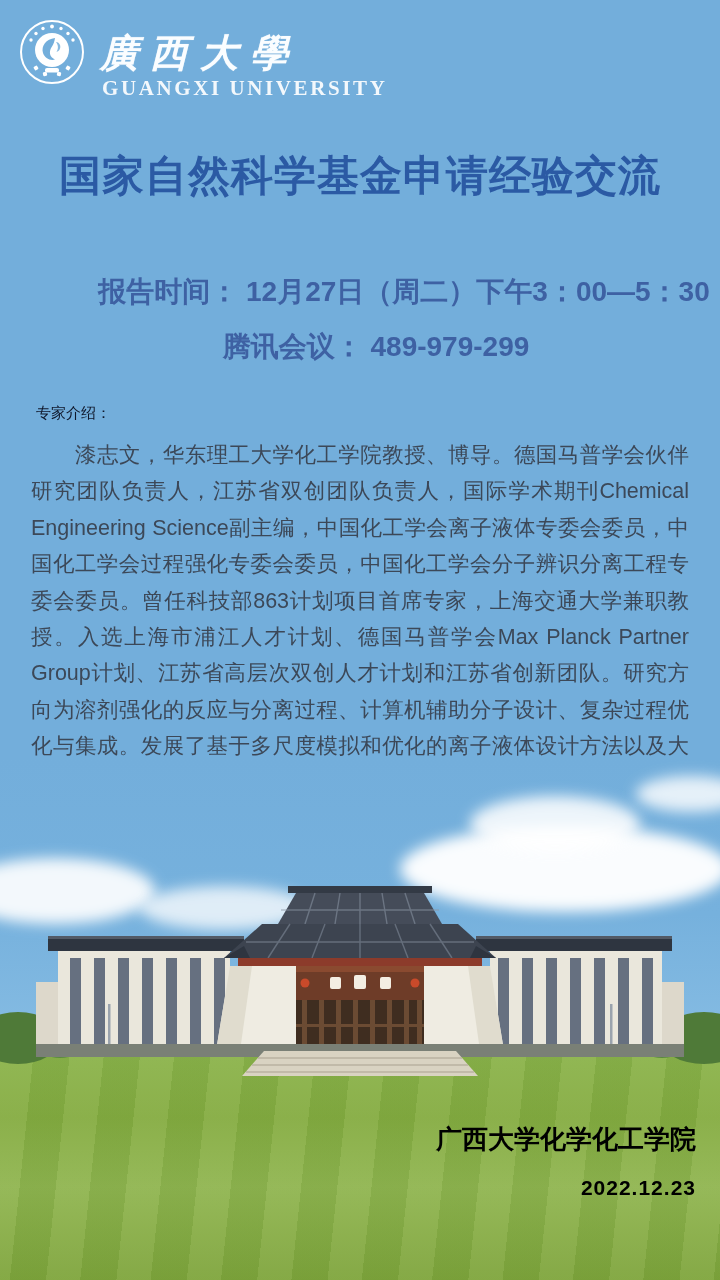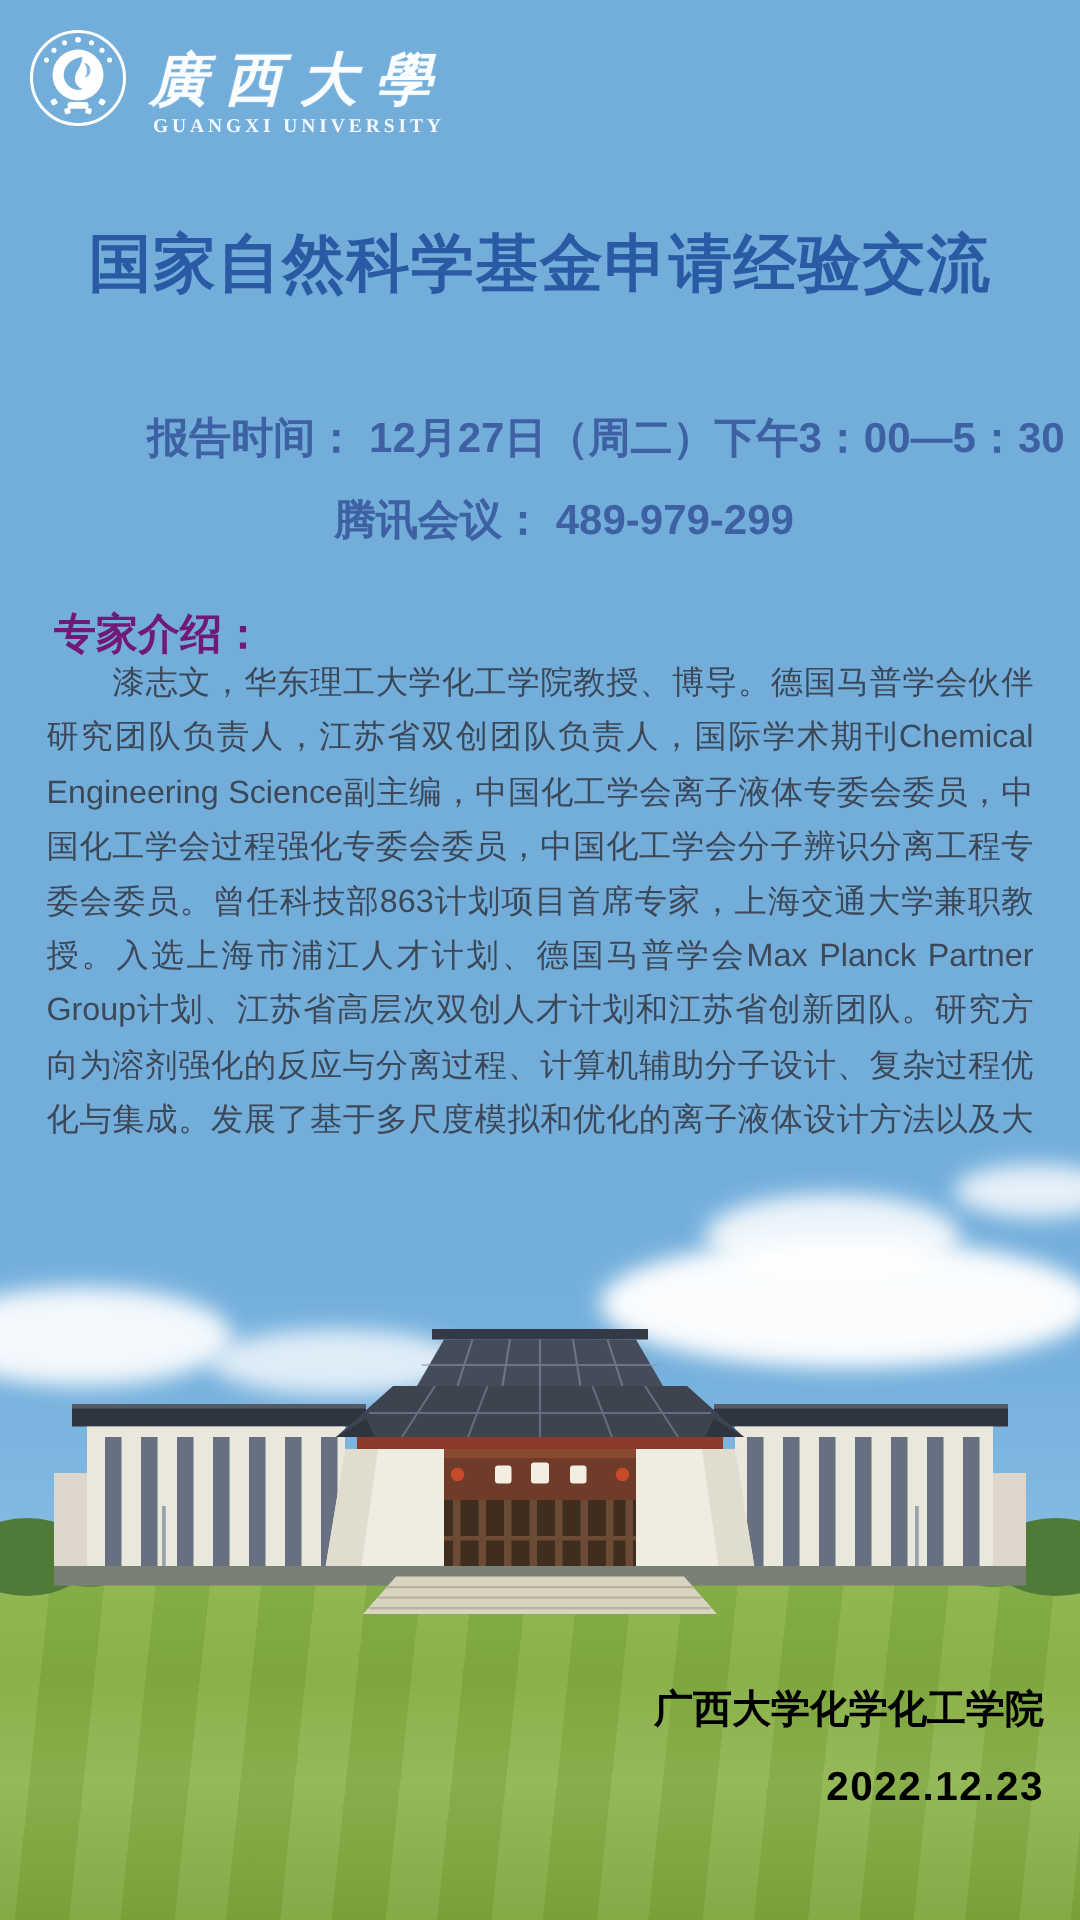--- a/index.html
+++ b/index.html
@@ -13,39 +13,39 @@
   .seal{position:absolute; top:4px; left:4px; width:68px; height:68px;}
   .logo-zh{
     position:absolute; left:86px; top:14px; width:240px;
     color:#FAFDFF; font-family:"Liberation Serif", serif;
     font-size:38px; font-style:italic; font-weight:bold; letter-spacing:12px;
     white-space:nowrap; text-shadow:0 0 1px rgba(255,255,255,.6);
   }
   .logo-en{
     position:absolute; left:88px; top:62px;
     color:#F3F8FC; font-family:"Liberation Serif", serif;
-    font-size:13px; font-weight:bold; letter-spacing:2.6px; white-space:nowrap;
+    font-size:21px; font-weight:bold; letter-spacing:2.6px; white-space:nowrap;
   }
   
   .title{
     position:absolute; top:148px; left:0; width:720px; text-align:center;
     font-size:42px; font-weight:bold; color:#2B5AA4; letter-spacing:1px;
   }
   .subline{
     position:absolute; left:0; width:720px; text-align:center;
     font-size:28px; font-weight:bold; color:#3E61A3;
   }
   .sub1{top:218px;}
   .sub2{top:273px;padding-left:44px;}
   .sub3{top:328px;padding-left:16px;}
   
   .bio-heading{
     position:absolute; top:404px; left:36px;
     font-family:"Liberation Serif", serif;
-    font-size:28px; font-weight:bold; color:#701a75;
+    font-size:15px; font-weight:normal; color:#0f172a;
   }
   .bio-text{
     position:absolute; top:437px; left:31px; width:658px;
     font-size:21.5px; line-height:36.4px; color:#3C4858;
     text-align:justify; text-indent:44px;
   }
   
   .photo{position:absolute; top:758px; left:0; width:720px; height:522px;}
   .sky{
     position:absolute; inset:0;
@@ -68,21 +68,21 @@
   .welcome{
     position:absolute; left:40px; top:1062px;
     font-size:25px; font-weight:bold; color:#000;
   }
   .organizer{
     position:absolute; right:24px; top:1122px; text-align:right;
     font-size:26px; font-weight:bold; color:#000;margin-left:47px;
   }
   .date{
     position:absolute; right:24px; top:1176px; text-align:center;
-    font-size:27px; font-weight:bold; color:#000; letter-spacing:1px;
+    font-size:21px; font-weight:bold; color:#000; letter-spacing:1px;
   }
 </style>
 </head>
 <body>
 
 <div class="poster">
 
   <div class="logo-wrap">
     <svg class="seal" viewBox="0 0 68 68">
       <circle cx="34" cy="34" r="31" fill="none" stroke="#FFFFFF" stroke-width="2"></circle>

